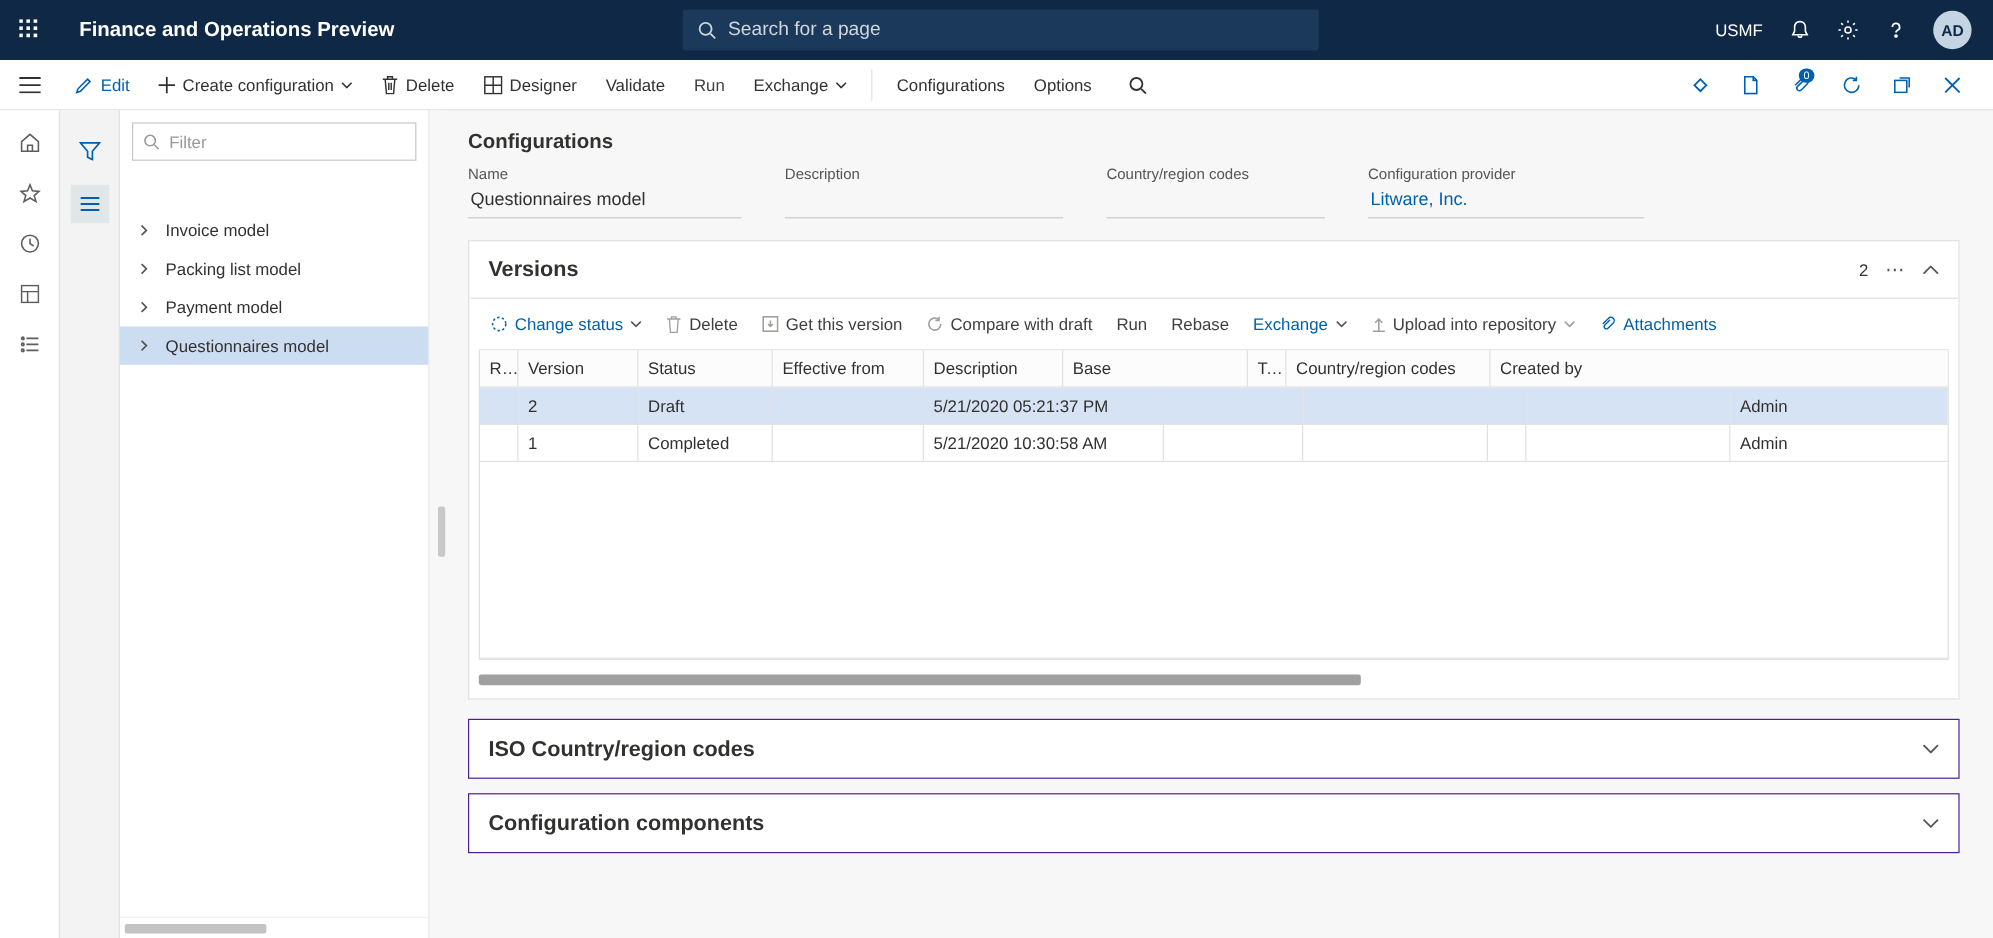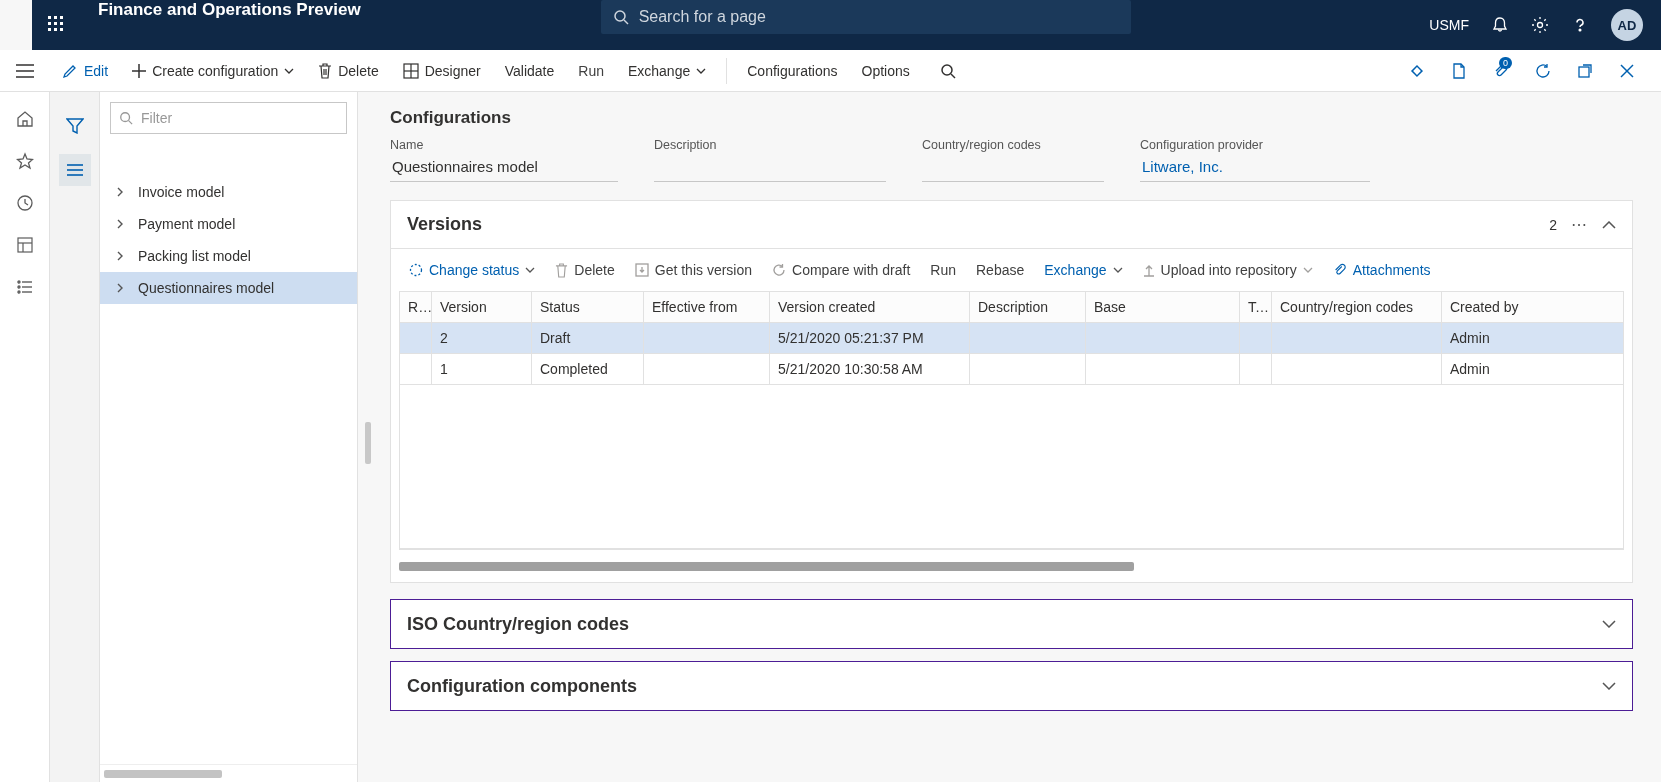--- a/index.html
+++ b/index.html
@@ -1,18 +1,18 @@
 <!DOCTYPE html>
 <html><head>
   <meta charset="utf-8">
   <style>
     * { margin:0; padding:0; box-sizing:border-box; font-family:"Segoe UI",Arial,sans-serif; }
     body { width:1661px; height:782px; overflow:hidden; background:#f7f7f7; color:#323130; }
     
-    .topnav { background:#0f2846; height:50px; display:flex; color:#fff;margin-left:32px; }
+    .topnav { background:#0f2846; height:50px; display:flex; align-items:center; color:#fff; }
     .topnav .apps { width:50px; display:flex; align-items:center; justify-content:center; }
     .topnav .title { font-size:17px; font-weight:600; padding-left:16px; flex:0 0 auto; }
     .topnav .search { margin-left:240px; width:530px; height:34px; background:#1b395a; border-radius:2px; display:flex; align-items:center; padding:0 12px; color:#cfd6de; }
     .topnav .search svg { margin-right:10px; }
     .topnav .spacer { flex:1; }
     .topnav .right { display:flex; align-items:center; gap:22px; padding-right:18px; }
     .topnav .right span.txt { font-size:14px; }
     .topnav .avatar { width:32px; height:32px; border-radius:50%; background:#c5d4e3; color:#0f2846; display:flex; align-items:center; justify-content:center; font-size:13px; font-weight:600; }
     
     .actionbar { height:42px; background:#fff; border-bottom:1px solid #e1e1e1; display:flex; align-items:center; padding:0 8px 0 0; }
@@ -291,27 +291,27 @@
       <div class="treeitem">
         <svg class="chev" width="8" height="10" viewBox="0 0 8 10" fill="none" stroke="#555" stroke-width="1.4">
             <path d="M2 1 L6 5 L2 9"></path>
           </svg>
         <span>Invoice model</span>
       </div>
       <div class="treeitem">
         <svg class="chev" width="8" height="10" viewBox="0 0 8 10" fill="none" stroke="#555" stroke-width="1.4">
             <path d="M2 1 L6 5 L2 9"></path>
           </svg>
-        <span>Payment model</span>
+        <span>Packing list model</span>
       </div>
       <div class="treeitem">
         <svg class="chev" width="8" height="10" viewBox="0 0 8 10" fill="none" stroke="#555" stroke-width="1.4">
             <path d="M2 1 L6 5 L2 9"></path>
           </svg>
-        <span>Packing list model</span>
+        <span>Payment model</span>
       </div>
       <div class="treeitem selected">
         <svg class="chev" width="8" height="10" viewBox="0 0 8 10" fill="none" stroke="#555" stroke-width="1.4">
             <path d="M2 1 L6 5 L2 9"></path>
           </svg>
         <span>Questionnaires model</span>
       </div>
     </div>
     <div class="hscroll">
         <div class="thumb"></div>
@@ -411,21 +411,20 @@
             </svg>
           <span>Attachments</span>
         </div>
       </div>
       <div class="table">
         <div class="thead">
           <div class="cell c0">R...</div>
           <div class="cell c1">Version</div>
           <div class="cell c2">Status</div>
           <div class="cell c3">Effective from</div>
-          <div class="cell c4">Version created</div>
           <div class="cell c5">Description</div>
           <div class="cell c6">Base</div>
           <div class="cell c7">T...</div>
           <div class="cell c8">Country/region codes</div>
           <div class="cell c9">Created by</div>
         </div>
         <div class="trow sel">
           <div class="cell c0"></div>
           <div class="cell c1">2</div>
           <div class="cell c2">Draft</div>

